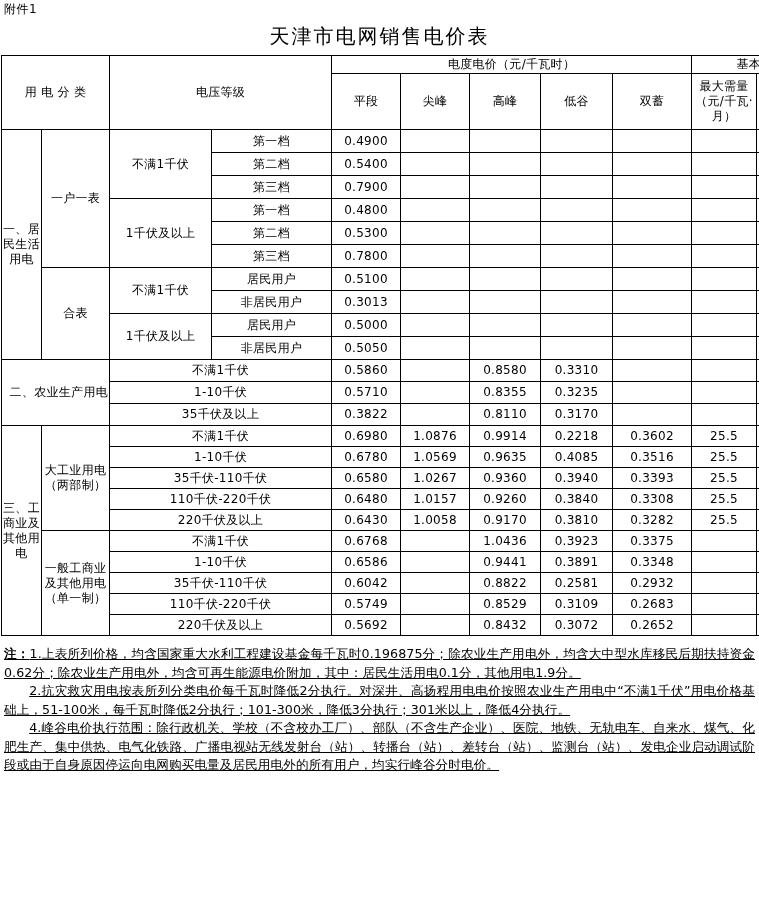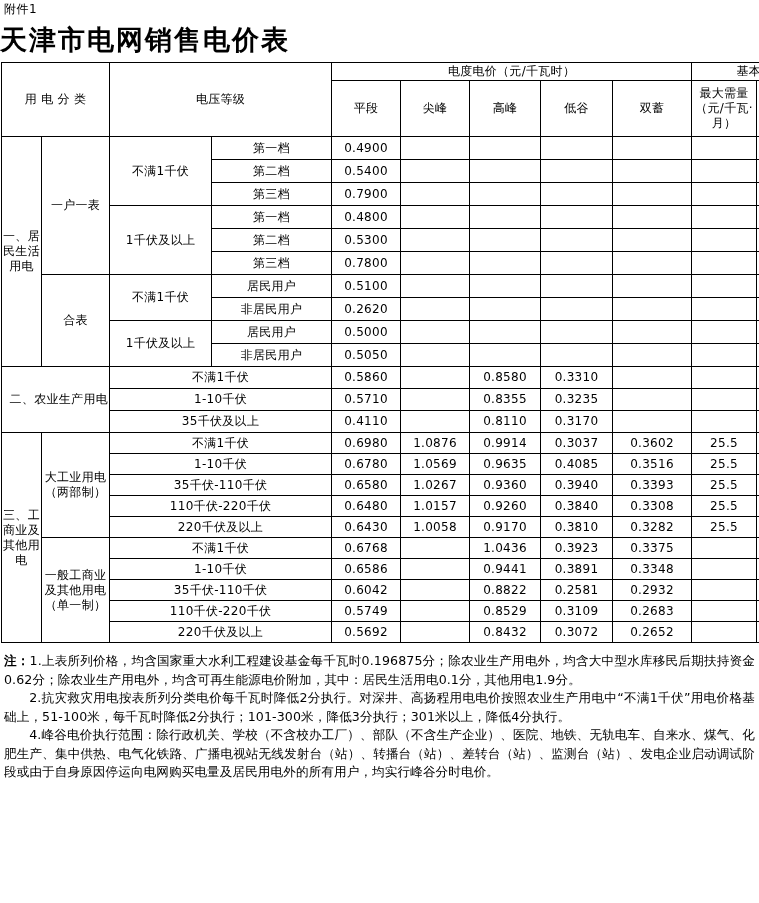--- a/index.html
+++ b/index.html
@@ -15,22 +15,23 @@
     position: relative;
   }
   .attach-label {
     font-size: 12px;
     padding: 2px 0 0 4px;
     line-height: 1.2;
     letter-spacing: 0.5px;
     height: 22px;
   }
   .doc-title {
-    font-size: 27px;
-    font-weight: bold;
+    text-align: center;
+    font-size: 20px;
+    font-weight: normal;
     letter-spacing: 2px;
     line-height: 1;
     padding: 4px 0 9px 0;
     font-family: "DejaVu Serif", "Liberation Serif", serif;
   }
   table.price {
     border-collapse: collapse;
     width: 757px;
     margin: 0 1px;
     table-layout: fixed;
@@ -61,21 +62,21 @@
   .tier { font-size: 12px; text-align: left; padding-left: 5px; letter-spacing: 0.5px;}
   .num { font-size: 12.5px; letter-spacing: 1.3px; font-family: "DejaVu Sans", "Liberation Sans", sans-serif; }
   .spread { letter-spacing: 6px; }
   .notes {
     padding: 9px 4px 0 4px;
     font-size: 12.6px;
     line-height: 1.47;
     text-align: justify;
     letter-spacing: 0.1px;
   }
-  .notes p { margin: 0; text-indent: 2em; }
+  .notes p { margin: 0; text-indent: 2em; text-decoration: underline; }
   .notes p.first { text-indent: 0; }
   .notes b { font-weight: bold; }
 </style>
 </head>
 <body>
 
 <div class="attach-label">附件1</div>
 
 <div class="doc-title">天津市电网销售电价表</div>
 
@@ -185,21 +186,21 @@
       <td class="num">0.5100</td>
       <td class="num"></td>
       <td class="num"></td>
       <td class="num"></td>
       <td class="num"></td>
       <td class="num"></td>
       <td class="num"></td>
     </tr>
     <tr style="height:23px">
       <td class="tier">非居民用户</td>
-      <td class="num">0.2620</td>
+      <td class="num">0.3013</td>
       <td class="num"></td>
       <td class="num"></td>
       <td class="num"></td>
       <td class="num"></td>
       <td class="num"></td>
       <td class="num"></td>
     </tr>
     <tr style="height:23px">
       <td class="volt" rowspan="2">1千伏及以上</td>
       <td class="tier">居民用户</td>
@@ -238,37 +239,37 @@
       <td class="num">0.5710</td>
       <td class="num"></td>
       <td class="num">0.8355</td>
       <td class="num">0.3235</td>
       <td class="num"></td>
       <td class="num"></td>
       <td class="num"></td>
     </tr>
     <tr style="height:22px">
       <td class="volt" colspan="2">35千伏及以上</td>
-      <td class="num">0.4110</td>
+      <td class="num">0.3822</td>
       <td class="num"></td>
       <td class="num">0.8110</td>
       <td class="num">0.3170</td>
       <td class="num"></td>
       <td class="num"></td>
       <td class="num"></td>
     </tr>
 
     <tr style="height:21px">
       <td class="cat-main" rowspan="10">三、工商业及其他用电</td>
       <td class="cat-sub" rowspan="5">大工业用电（两部制）</td>
       <td class="volt" colspan="2">不满1千伏</td>
       <td class="num">0.6980</td>
       <td class="num">1.0876</td>
       <td class="num">0.9914</td>
-      <td class="num">0.3037</td>
+      <td class="num">0.2218</td>
       <td class="num">0.3602</td>
       <td class="num">25.5</td>
       <td class="num">17</td>
     </tr>
     <tr style="height:21px">
       <td class="volt" colspan="2">1-10千伏</td>
       <td class="num">0.6780</td>
       <td class="num">1.0569</td>
       <td class="num">0.9635</td>
       <td class="num">0.4085</td>

